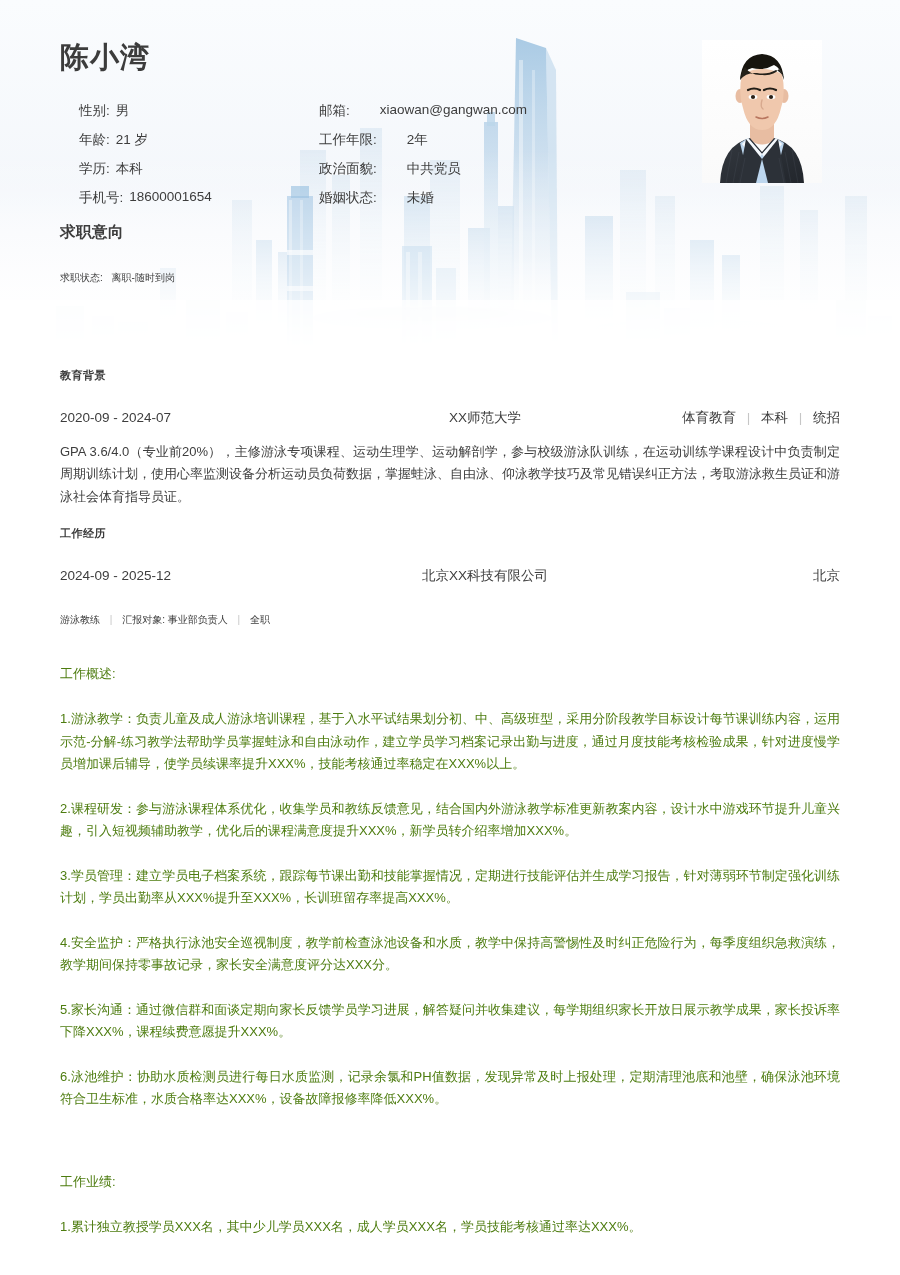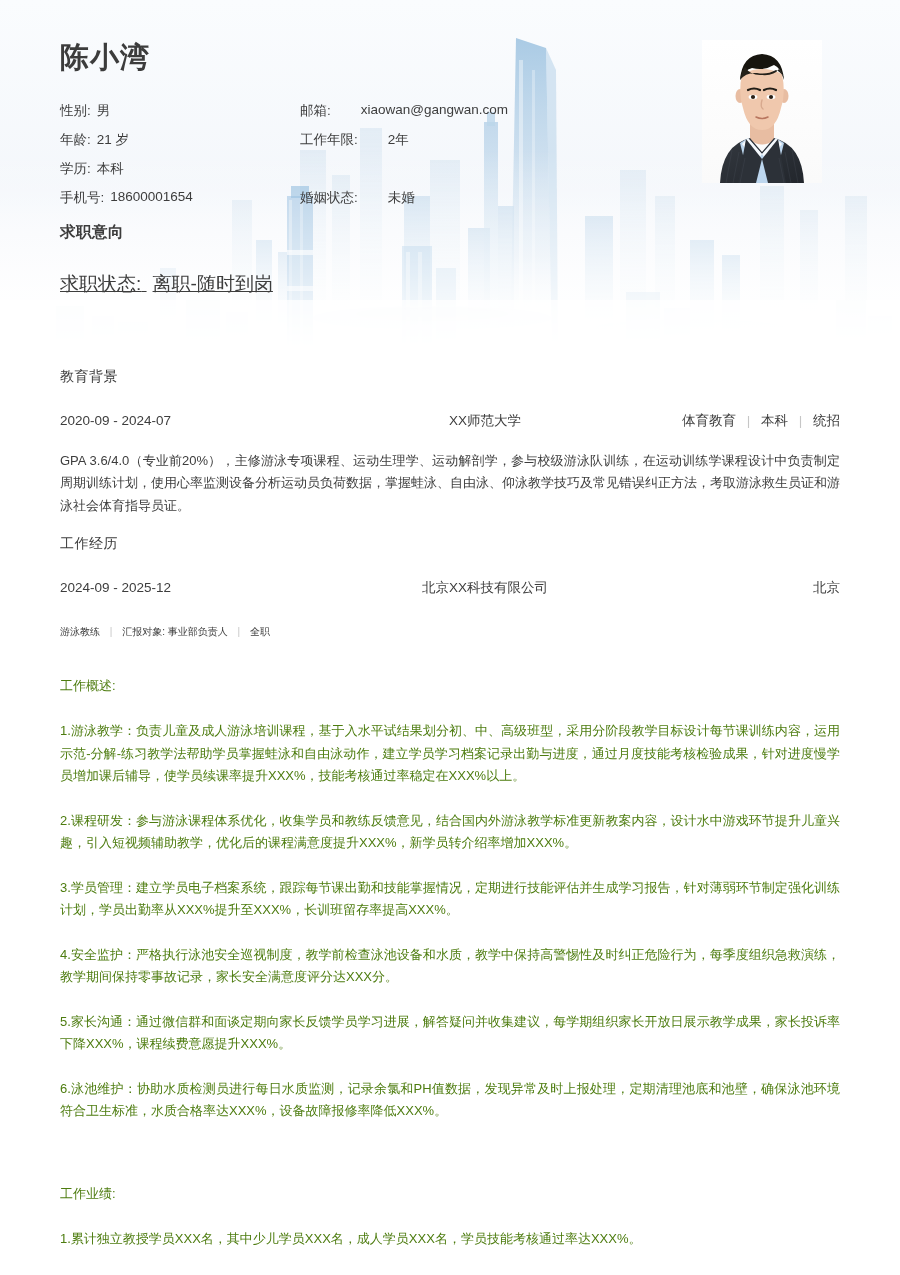--- a/index.html
+++ b/index.html
@@ -41,21 +41,21 @@
   .info-grid {
     position: absolute;
     left: 60px; top: 96px;
     z-index: 4;
     width: 620px;
   }
   .info-row { display: flex; height: 29px; align-items: center; }
   .info-cell { font-size: 13.5px; color: #3d3d3d; display:flex; }
   .info-cell.col1 { width: 240px; }
   .info-cell.col2 { width: 360px; gap: 24px; }
-  .info-label { color: #3d3d3d; }
+  .info-label { color: #3d3d3d; margin-left: 19px; }
   .info-value { color: #3d3d3d; margin-left: 6px; }
 
   .photo {
     position: absolute;
     left: 702px; top: 40px;
     width: 120px; height: 143px;
     z-index: 5;
     background: #ffffff;
     overflow: hidden;
   }
@@ -69,42 +69,42 @@
     letter-spacing: .5px;
   }
   .intent-block { position: absolute; left: 60px; top: 222px; z-index: 4; width: 800px; }
   .intent-rows { margin-top: 28px; }
   .intent-row1 { display: flex; font-size: 13.5px; color: #3d3d3d; }
   .ir-c { white-space: nowrap; }
   .ir-c.a { width: 210px; }
   .ir-c.b { width: 193px; }
   .ir-c.c { width: 222px; }
   .ir-c.d { width: 175px; }
-  .intent-row2 { margin-top: 22px; font-size: 19px; color:#3d3d3d;text-decoration:underline; }
+  .intent-row2 { margin-top: 22px; font-size: 10px; color:#3d3d3d; }
 
   
   .body { position: relative; padding: 0 60px; }
 
   .block { margin-top: 18px; }
-  .block-title { font-size: 14px; font-weight: normal; color:#3c3c3c; letter-spacing:.5px; }
+  .block-title { font-size: 11px; font-weight: bold; color:#3c3c3c; letter-spacing:.5px; }
 
   .entry-head {
     display: flex;
     align-items: baseline;
     margin-top: 26px;
     font-size: 13.5px;
     color: #3d3d3d;
   }
   .eh-left { width: 300px; }
   .eh-mid { flex: 1; text-align: center; }
   .eh-right { width: 230px; text-align: right; white-space: nowrap; }
   .eh-right .sep { color: #c6c6c6; margin: 0 7px; }
 
   .para {
-    margin-top: 20px;
+    margin-top: 14px;
     font-size: 13px;
     line-height: 1.72;
     color: #3d3d3d;
     text-align: justify;
   }
   .meta-line { margin-top: 28px; font-size: 10px; color:#3d3d3d; }
   .meta-line .sep { color:#c6c6c6; margin: 0 7px; }
 
   .listing {
     margin-top: 14px;
@@ -259,20 +259,24 @@
         <div class="info-cell col2">
           <span class="info-label">工作年限:</span>
           <span class="info-value">2年</span>
         </div>
       </div>
       <div class="info-row">
         <div class="info-cell col1">
           <span class="info-label">学历:</span>
           <span class="info-value">本科</span>
         </div>
+        <div class="info-cell col2">
+          <span class="info-label">政治面貌:</span>
+          <span class="info-value">中共党员</span>
+        </div>
       </div>
       <div class="info-row">
         <div class="info-cell col1">
           <span class="info-label">手机号:</span>
           <span class="info-value">18600001654</span>
         </div>
         <div class="info-cell col2">
           <span class="info-label">婚姻状态:</span>
           <span class="info-value">未婚</span>
         </div>

